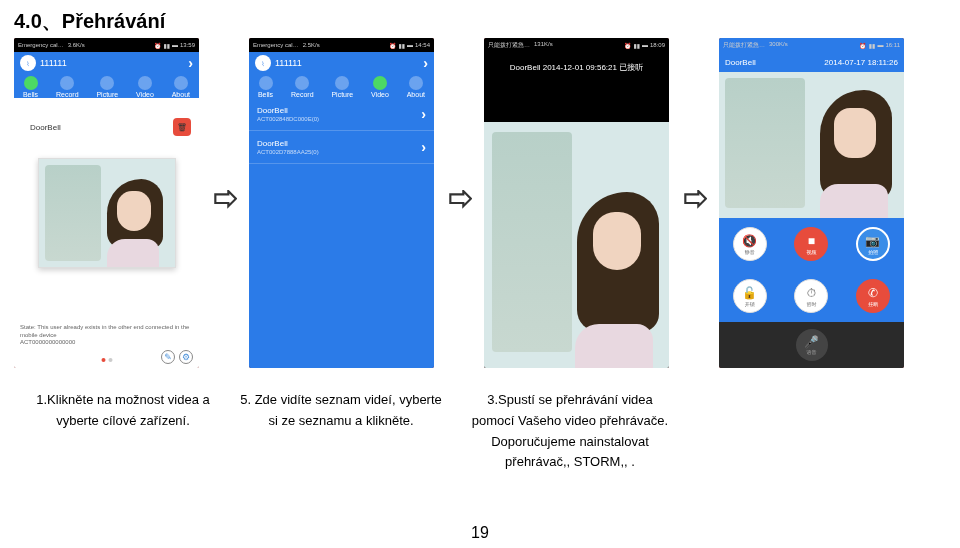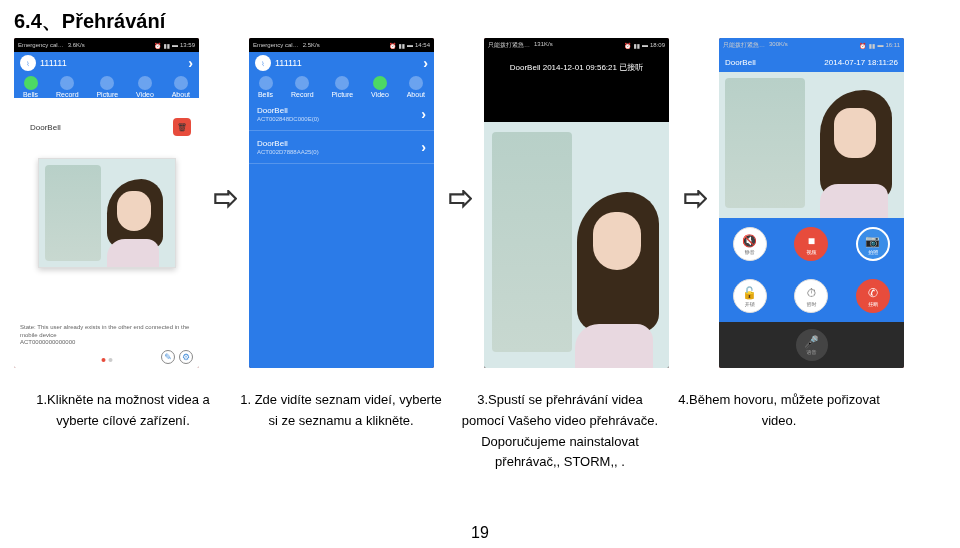--- a/index.html
+++ b/index.html
@@ -76,28 +76,28 @@
 .round-btn.blue { background: #3a8de8; border: 2px solid #fff; }
 .round-btn .bicon { font-size: 12px; }
 .bottom-dark { height: 46px; background: #2a2a2a; display: flex; align-items: center; justify-content: center; }
 .mic-btn { width: 32px; height: 32px; border-radius: 50%; background: #444; display: flex; flex-direction: column; align-items: center; justify-content: center; color: #aaa; font-size: 5px; }
 .mic-btn .bicon { font-size: 12px; }
 
 .captions { position: absolute; top: 390px; left: 0; width: 960px; display: flex; font-size: 13px; line-height: 1.6; text-align: center; }
 .cap { padding: 0 8px; }
 .c1 { width: 218px; margin-left: 14px; }
 .c2 { width: 218px; }
-.c3 { width: 220px; }
+.c3 { width: 220px; margin-left: 10px; }
 .c4 { width: 218px; }
 .page-num { position: absolute; bottom: 6px; left: 50%; transform: translateX(-50%); font-size: 16px; }
 </style>
 </head>
 <body>
 
-<div class="title">6.4、Přehrávání</div>
+<div class="title">4.0、Přehrávání</div>
 
 <div class="row">
 
   <div class="phone">
     <div class="statusbar">
       <div class="left">
         <span>Emergency cal…</span>
         <span>3.6K/s</span>
       </div>
       <div class="right">
@@ -326,18 +326,17 @@
           <span class="bicon">🎤</span>
           <span>语音</span>
         </div>
     </div>
   </div>
 
 </div>
 
 <div class="captions">
   <div class="cap c1">1.Klikněte na možnost videa a vyberte cílové zařízení.</div>
-  <div class="cap c2">1. Zde vidíte seznam videí, vyberte si ze seznamu a klikněte.</div>
+  <div class="cap c2">5. Zde vidíte seznam videí, vyberte si ze seznamu a klikněte.</div>
   <div class="cap c3">3.Spustí se přehrávání videa pomocí Vašeho video přehrávače. Doporučujeme nainstalovat přehrávač,, STORM,, .</div>
-  <div class="cap c4">4.Během hovoru, můžete pořizovat video.</div>
 </div>
 
 <div class="page-num">19</div>
 
 </body></html>

